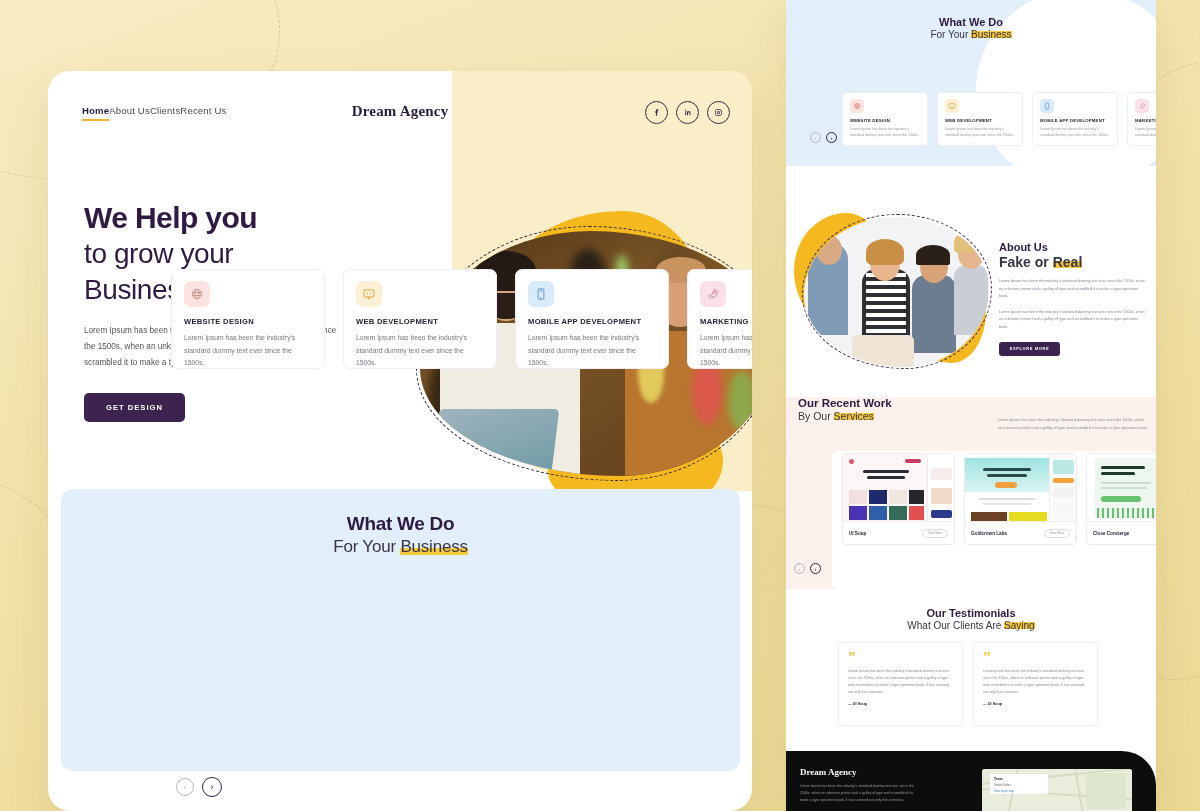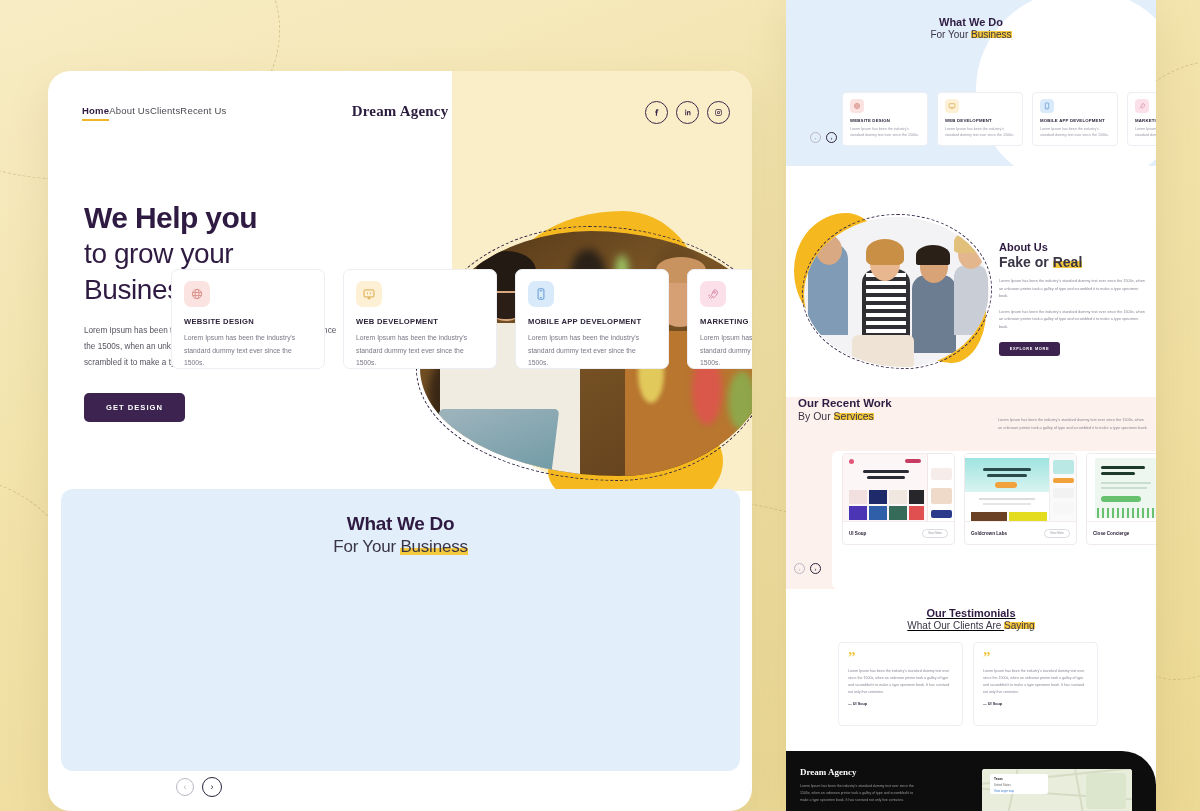--- a/index.html
+++ b/index.html
@@ -178,21 +178,21 @@
   .work-p { position: absolute; left: 212px; top: 20px; width: 150px; font-size: 3.8px; line-height: 2; color: #8b8794; }
   .work-cards { position: absolute; left: 56px; top: 56px; display: flex; gap: 9px; }
   .work-card { width: 113px; height: 92px; background: #fff; border-radius: 4px; border: 1px solid #f1eaea; overflow: hidden; flex: none; }
   .work-thumb { height: 68px; background: #fff; position: relative; overflow: hidden; border-bottom: 1px solid #f3eded; }
   .work-foot { height: 22px; display: flex; align-items: center; justify-content: space-between; padding: 0 6px; }
   .work-name { font-size: 4.6px; font-weight: 700; color: #2c2239; }
   .work-pill { font-size: 3px; color: #9c98a6; border: .7px solid #ddd9e2; border-radius: 8px; padding: 1.5px 5px; cursor:pointer; white-space: nowrap;}
   .work-arrows { position: absolute; left: 8px; top: 166px; display: flex; gap: 5px; }
 
   
-  .testi { position: absolute; left: 0; top: 598px; width: 100%; height: 150px; background: #fff; text-decoration: underline; }
+  .testi { position: absolute; left: 0; top: 598px; width: 100%; height: 150px; background: #fff; }
   .testi-cards { position: absolute; left: 52px; top: 45px; display: flex; gap: 10px; }
   .testi-card { width: 125px; height: 84px; background: #fff; border: 1px solid #eceef3; border-radius: 4px; padding: 8px 9px; flex: none; }
   .quote { font-family: "Liberation Serif", serif; font-size: 15px; color: #f2c53d; line-height: .8; font-weight: 700; }
   .testi-p { margin-top: 5px; font-size: 3.6px; line-height: 1.95; color: #8b8794; }
   .testi-a { margin-top: 6px; font-size: 3.8px; font-weight: 700; color: #2c2239; }
 
   
   .footer { position: absolute; left: 0; top: 752px; width: 100%; height: 61px; background: #0d0d0d; border-top-right-radius: 34px; }
   .f-brand { position: absolute; left: 14px; top: 16px; font-family: "Liberation Serif", serif; font-weight: 700; font-size: 9px; color: #fff; }
   .f-p { position: absolute; left: 14px; top: 32px; width: 118px; font-size: 3.5px; line-height: 2; color: #9a9a9a; }

